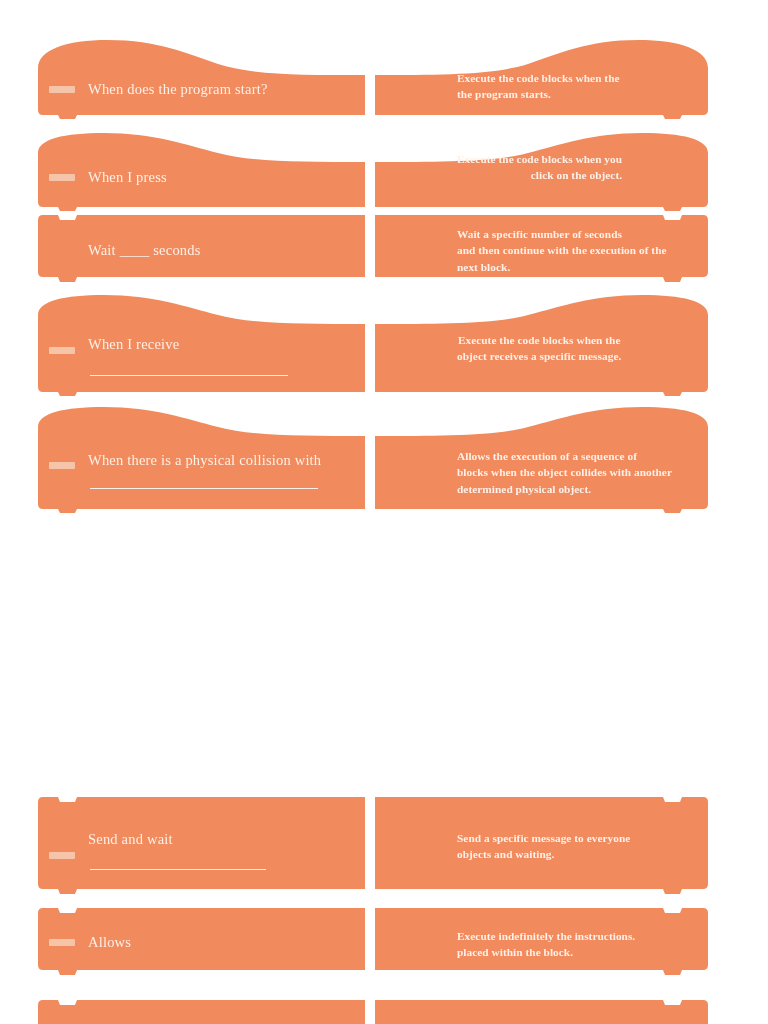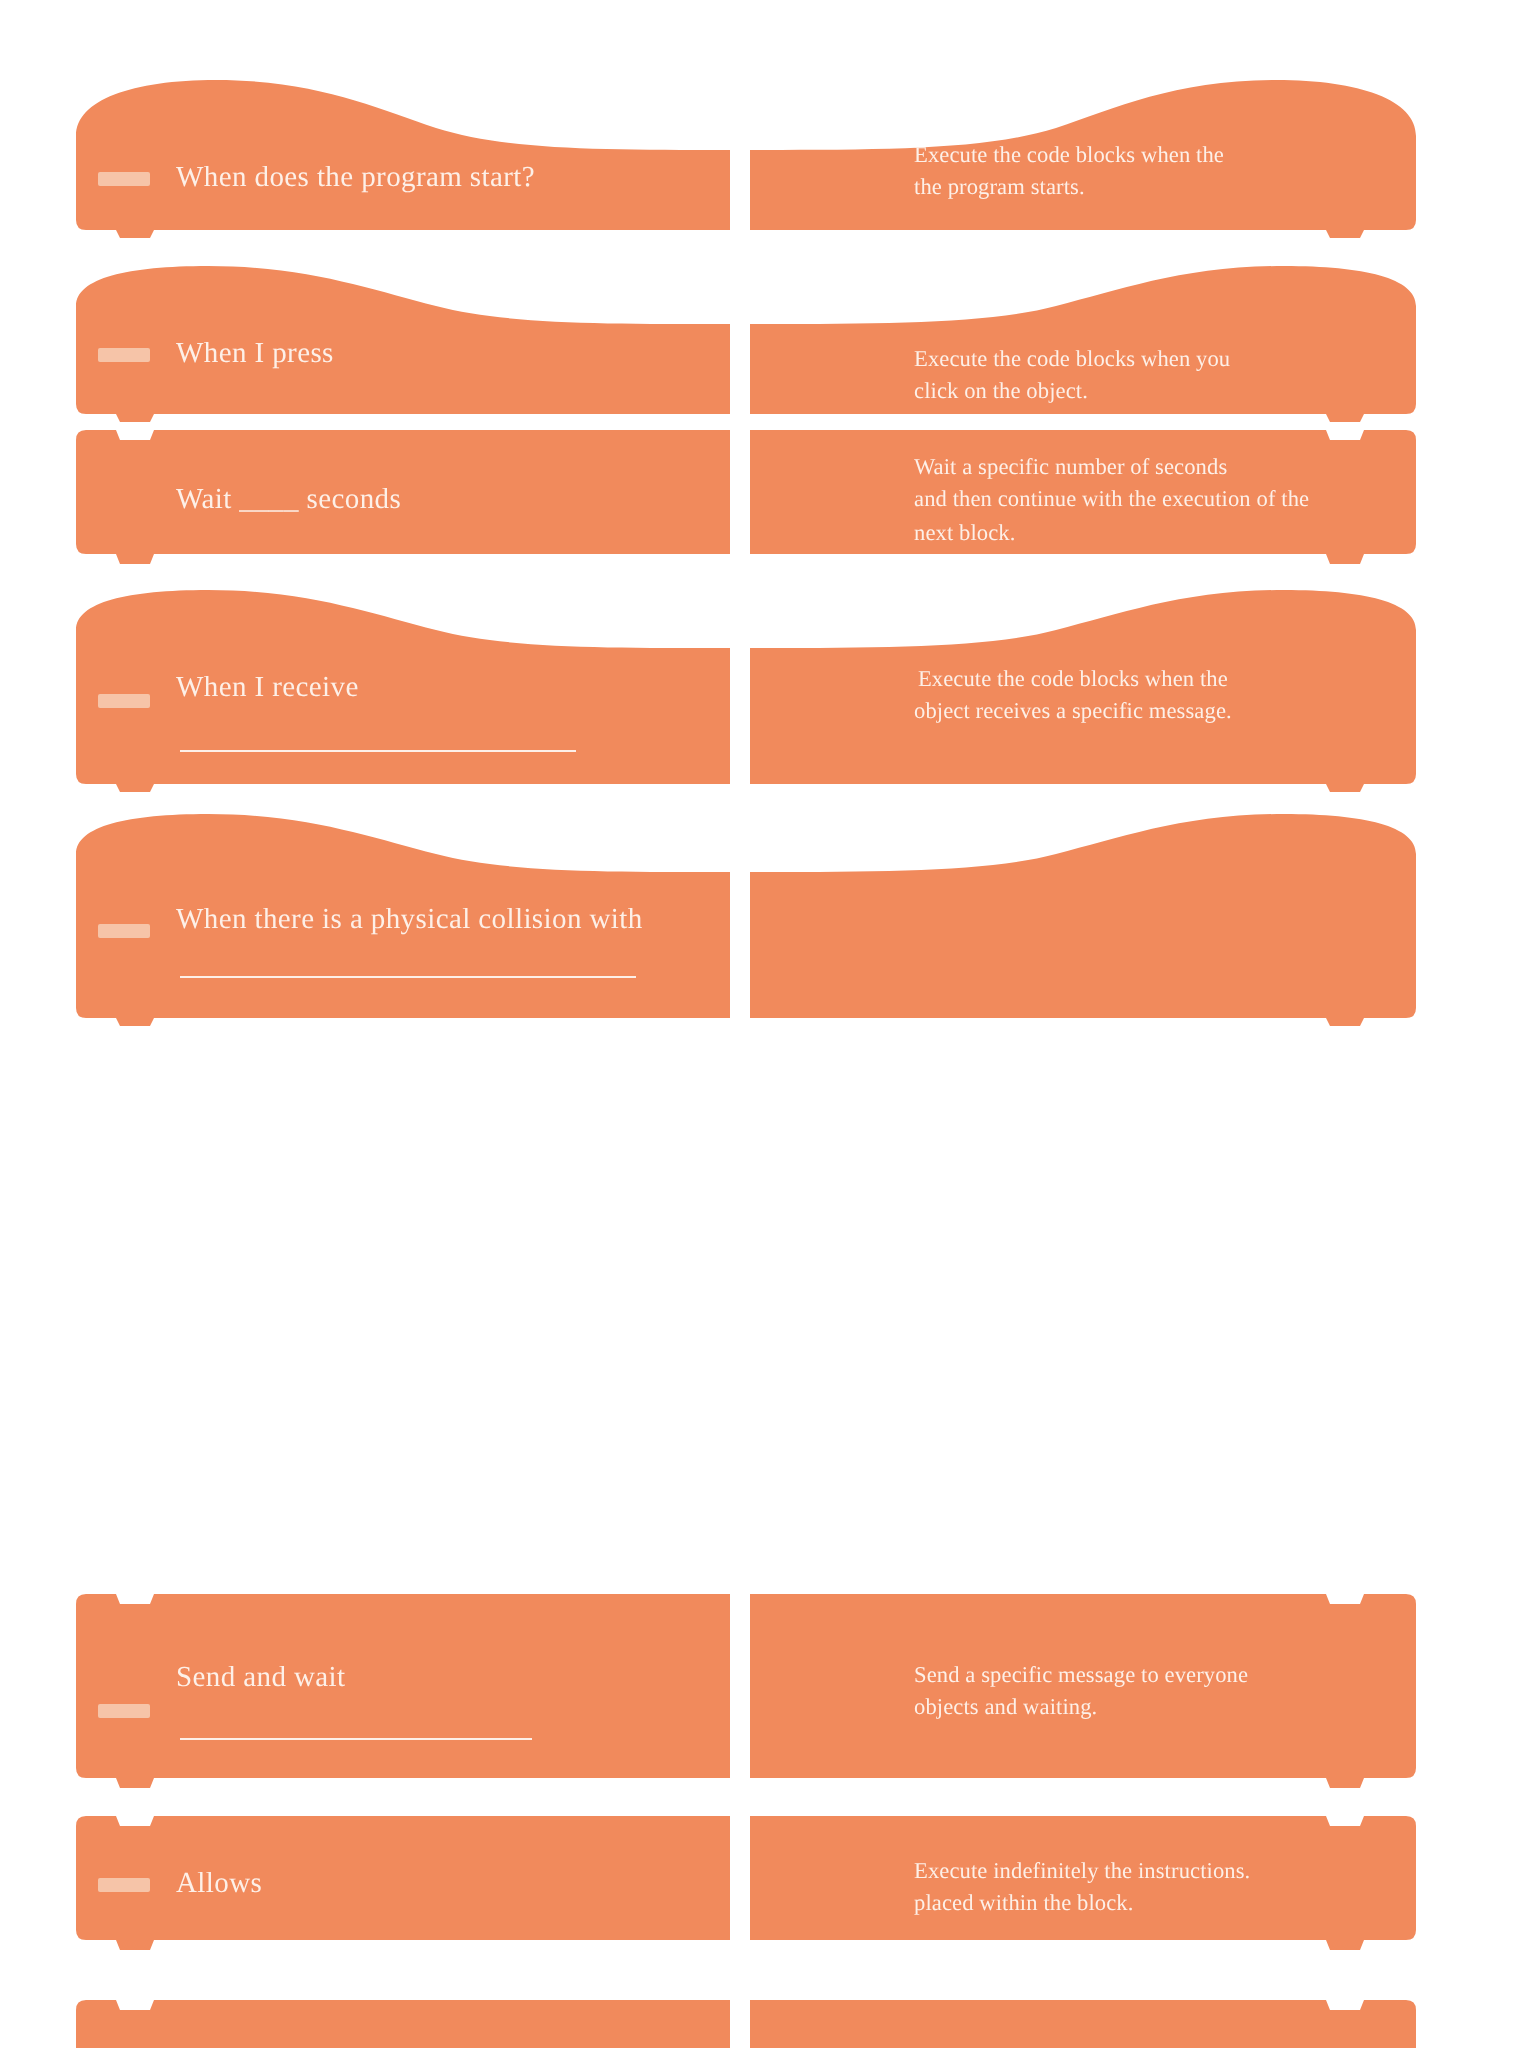--- a/index.html
+++ b/index.html
@@ -47,20 +47,21 @@
     top: 0;
     width: 334px;
     height: 100%;
   }
   .desc-col {
     position: absolute;
     left: 337px;
     top: 0;
     width: 333px;
     height: 100%;
+    font-weight: bold;
   }
 
   .block-label {
     position: absolute;
     left: 50px;
     color: #fdf0e8;
     font-size: 14.5px;
     line-height: 1.25;
     letter-spacing: 0.2px;
     white-space: nowrap;
@@ -121,21 +122,21 @@
     <svg class="block-svg" viewBox="0 0 670 80" preserveAspectRatio="none">
       <path fill="#f18a5c" d="M0,30 L0,71 Q0,76 5,76 L20,76 L22,80 L37,80 L39,76 L327,76 L327,32 L0,32 Z"></path>
       <path fill="#f18a5c" d="M0,32 L0,22 C0,8 26,2 66,2 C116,2 148,14 180,22 C214,31 262,31 327,31 L327,32 Z"></path>
       <path fill="#f18a5c" d="M337,31 L337,76 L625,76 L627,80 L642,80 L644,76 L665,76 Q670,76 670,71 L670,22 C670,8 644,2 604,2 C554,2 522,14 490,22 C456,31 404,31 337,31 Z"></path>
     </svg>
     <div class="label-col">
       <span class="dash-icon" style="top:43px;"></span>
       <div class="block-label" style="top:37px;">When I press</div>
     </div>
     <div class="desc-col">
-      <div class="block-desc" style="top:41px;">
+      <div class="block-desc" style="top:20px;text-align:right;">
         <span>Execute the code blocks when you</span>
         <span>click on the object.</span>
       </div>
     </div>
   </div>
 
   <div class="block-row" style="top:215px; height:67px;">
     <svg class="block-svg" viewBox="0 0 670 67" preserveAspectRatio="none">
       <path fill="#f18a5c" d="M0,5 Q0,0 5,0 L20,0 L22,5 L37,5 L39,0 L327,0 L327,62 L39,62 L37,67 L22,67 L20,62 L5,62 Q0,62 0,57 Z"></path>
       <path fill="#f18a5c" d="M337,0 L625,0 L627,5 L642,5 L644,0 L665,0 Q670,0 670,5 L670,57 Q670,62 665,62 L644,62 L642,67 L627,67 L625,62 L337,62 Z"></path>
@@ -175,20 +176,27 @@
     <svg class="block-svg" viewBox="0 0 670 108" preserveAspectRatio="none">
       <path fill="#f18a5c" d="M0,30 L0,99 Q0,104 5,104 L20,104 L22,108 L37,108 L39,104 L327,104 L327,32 L0,32 Z"></path>
       <path fill="#f18a5c" d="M0,32 L0,22 C0,8 26,2 66,2 C116,2 148,14 180,22 C214,31 262,31 327,31 L327,32 Z"></path>
       <path fill="#f18a5c" d="M337,31 L337,104 L625,104 L627,108 L642,108 L644,104 L665,104 Q670,104 670,99 L670,22 C670,8 644,2 604,2 C554,2 522,14 490,22 C456,31 404,31 337,31 Z"></path>
     </svg>
     <div class="label-col">
       <span class="dash-icon" style="top:57px;"></span>
       <div class="block-label" style="top:46px;">When there is a physical collision with</div>
       <span class="blank-field" style="top:83px; width:228px;"></span>
     </div>
+    <div class="desc-col">
+      <div class="block-desc" style="top:43px;">
+        <span>Allows the execution of a sequence of</span>
+        <span>blocks when the object collides with another</span>
+        <span>determined physical object.</span>
+      </div>
+    </div>
   </div>
 
   <div class="block-row" style="top:797px; height:97px;">
     <svg class="block-svg" viewBox="0 0 670 97" preserveAspectRatio="none">
       <path fill="#f18a5c" d="M0,5 Q0,0 5,0 L20,0 L22,5 L37,5 L39,0 L327,0 L327,92 L39,92 L37,97 L22,97 L20,92 L5,92 Q0,92 0,87 Z"></path>
       <path fill="#f18a5c" d="M337,0 L625,0 L627,5 L642,5 L644,0 L665,0 Q670,0 670,5 L670,87 Q670,92 665,92 L644,92 L642,97 L627,97 L625,92 L337,92 Z"></path>
     </svg>
     <div class="label-col">
       <span class="dash-icon" style="top:55px;"></span>
       <div class="block-label" style="top:33px;">Send and wait</div>

